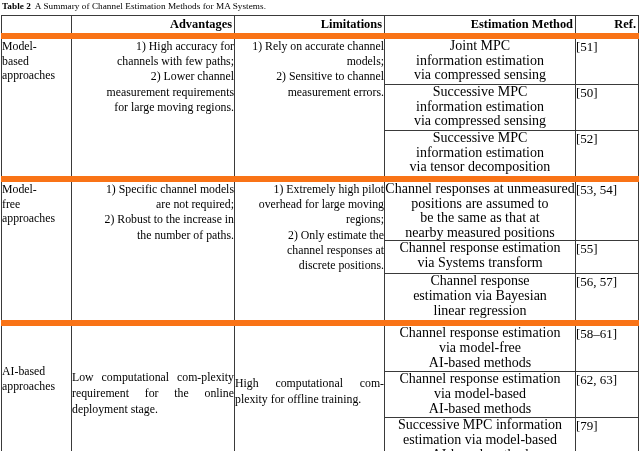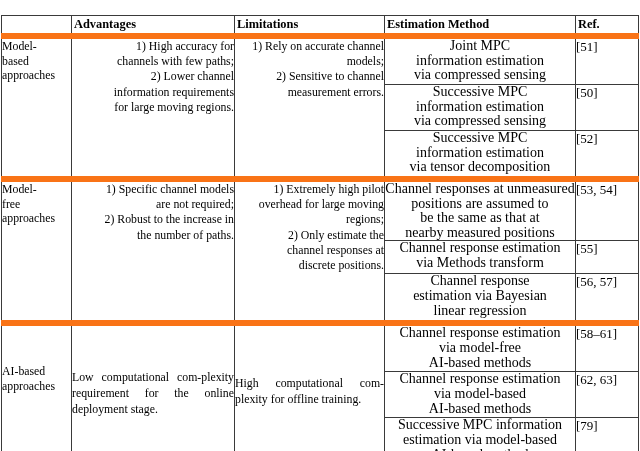--- a/index.html
+++ b/index.html
@@ -67,21 +67,21 @@
   col.c-adv  { width: 163px; }
   col.c-lim  { width: 150px; }
   col.c-est  { width: 191px; }
   col.c-ref  { width: 63px; }
 
   
   tr.header th {
     height: 16px;
     font-weight: bold;
     font-size: 12.4px;
-    text-align: left;
+    text-align: right;
     vertical-align: middle;
     padding: 0 2px 1px 2px;
     line-height: 15px;
     white-space: nowrap;
   }
 
   
   td.cat {
     padding: 6px 0 0 6px;
     line-height: 14.5px;
@@ -133,20 +133,23 @@
   tr.group-start > td,
   tr.group-start > th {
     border-top: 6px solid #f97316;
   }
 </style>
 </head>
 <body>
 
 <div class="page">
 
+  <div class="caption">
+    <span class="cap-label">Table 2</span><span class="cap-text">A Summary of Channel Estimation Methods for MA Systems.</span>
+  </div>
 
   <table class="main">
     <colgroup>
       <col class="c-cat">
         <col class="c-adv">
         <col class="c-lim">
         <col class="c-est">
         <col class="c-ref">
     </colgroup>
     <thead>
@@ -163,21 +166,21 @@
       <tr class="group-start">
         <td class="cat" rowspan="3">
           <span class="cat-line">Model-</span>
           <span class="cat-line">based</span>
           <span class="cat-line">approaches</span>
         </td>
         <td class="adv" rowspan="3">
           <span class="ln">1) High accuracy for</span>
           <span class="ln">channels with few paths;</span>
           <span class="ln">2) Lower channel</span>
-          <span class="ln">information requirements</span>
+          <span class="ln">measurement requirements</span>
           <span class="ln">for large moving regions.</span>
         </td>
         <td class="lim" rowspan="3">
           <span class="ln">1) Rely on accurate channel</span>
           <span class="ln">models;</span>
           <span class="ln">2) Sensitive to channel</span>
           <span class="ln">measurement errors.</span>
         </td>
         <td class="est" style="height:45px">
           <span class="ln">Joint MPC</span>
@@ -227,21 +230,21 @@
           <span class="ln">Channel responses at unmeasured</span>
           <span class="ln">positions are assumed to</span>
           <span class="ln">be the same as that at</span>
           <span class="ln">nearby measured positions</span>
         </td>
         <td class="ref">[53, 54]</td>
       </tr>
       <tr>
         <td class="est" style="height:32px">
           <span class="ln">Channel response estimation</span>
-          <span class="ln">via Methods transform</span>
+          <span class="ln">via Systems transform</span>
         </td>
         <td class="ref">[55]</td>
       </tr>
       <tr>
         <td class="est" style="height:46px">
           <span class="ln">Channel response</span>
           <span class="ln">estimation via Bayesian</span>
           <span class="ln">linear regression</span>
         </td>
         <td class="ref">[56, 57]</td>

